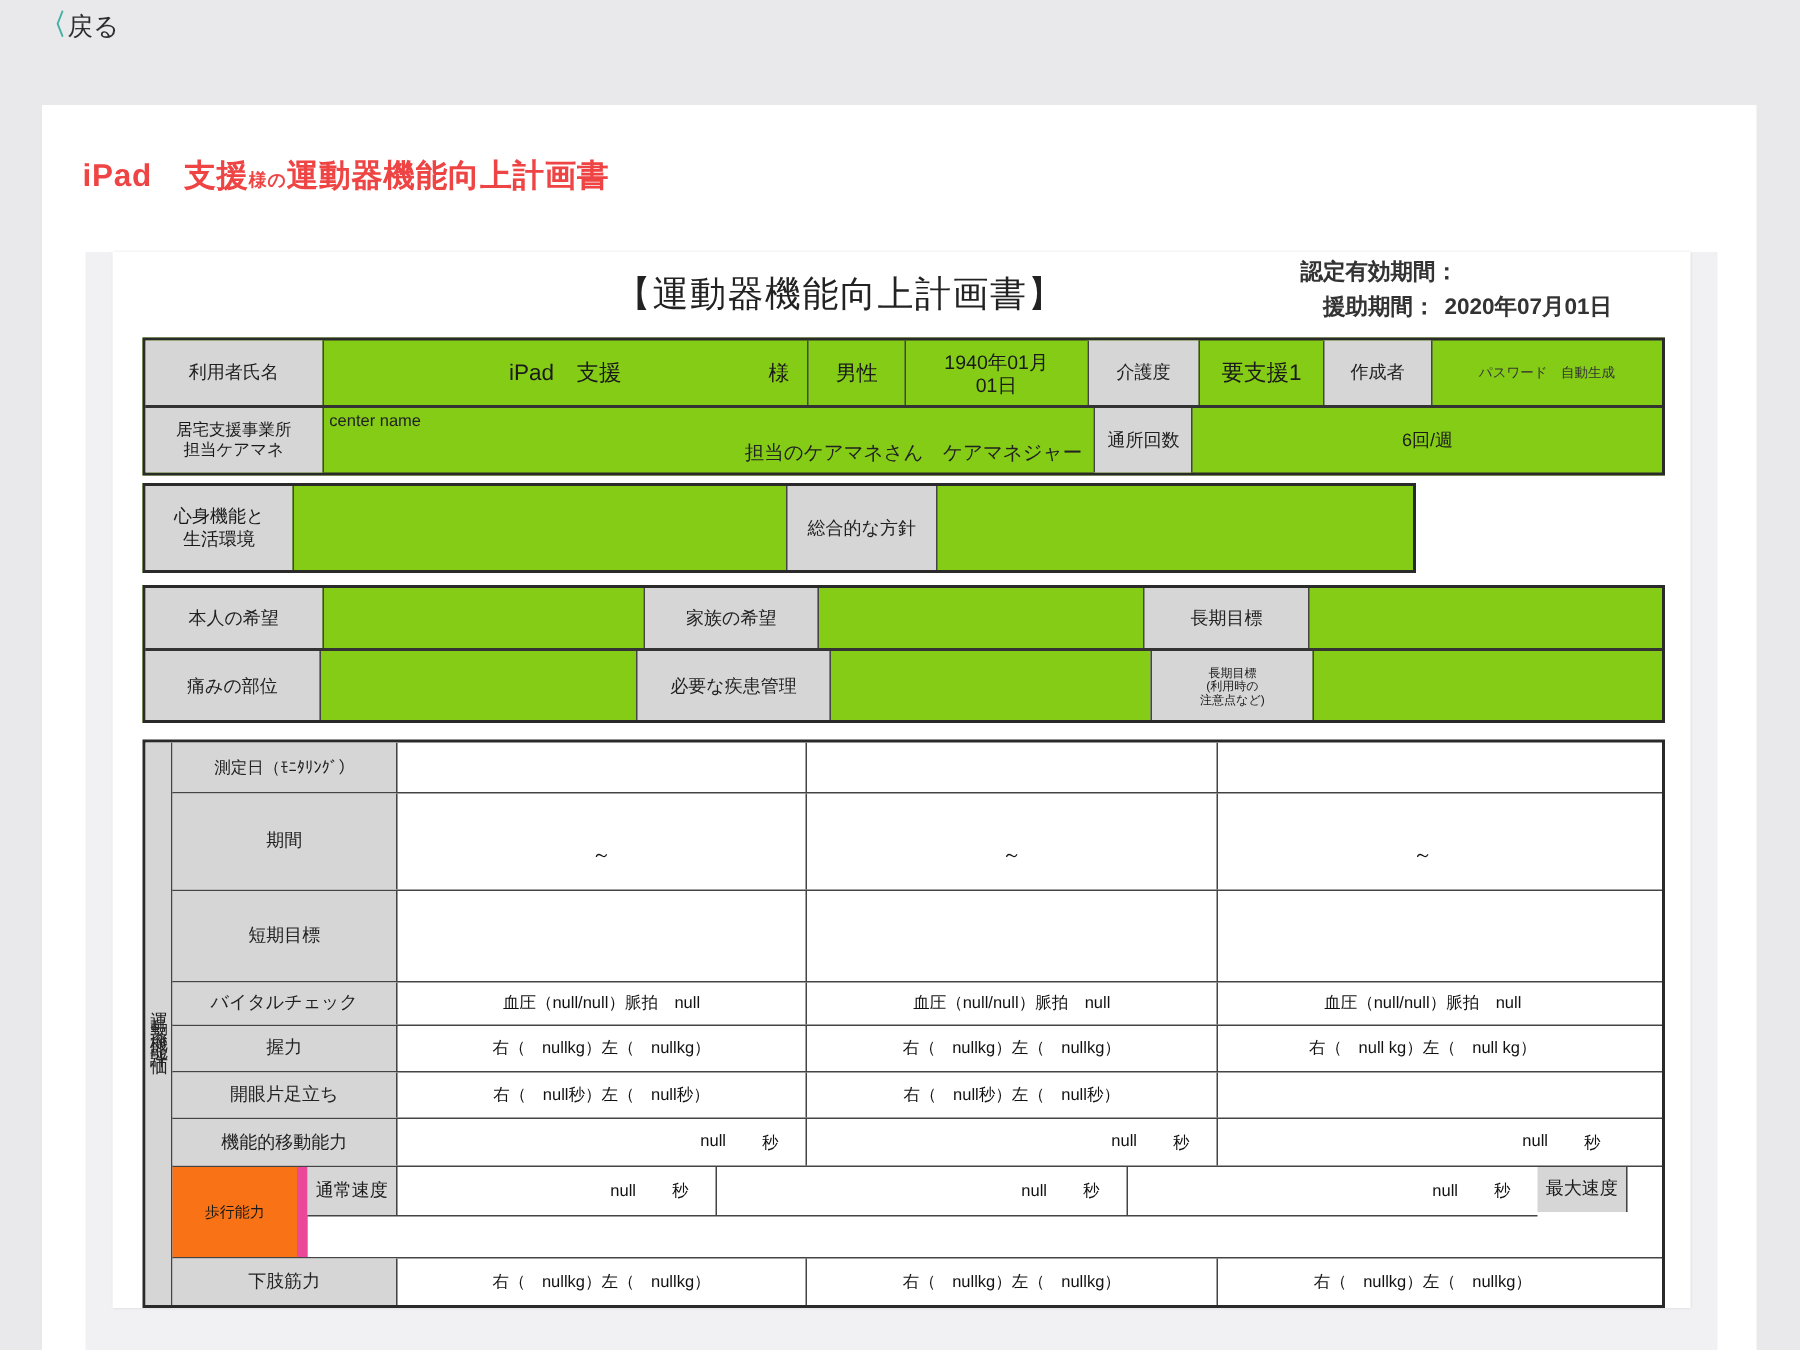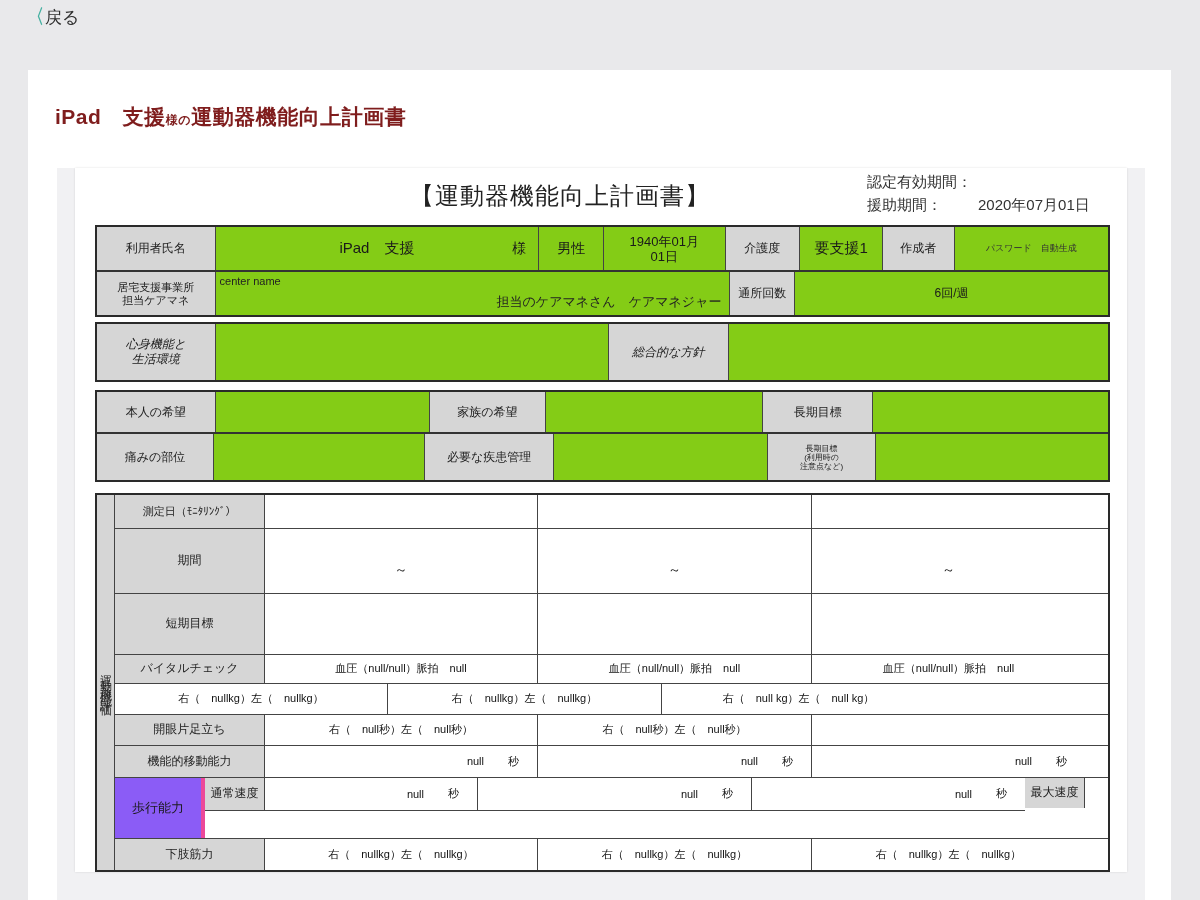--- a/index.html
+++ b/index.html
@@ -12,31 +12,31 @@
     overflow:hidden;
   }
   .abs { position:absolute; }
 
   
   .back-btn { left:28px; top:6px; font-size:17px; color:#2e2e2e; cursor:pointer; display:flex; align-items:center; gap:1px; }
   .back-chevron { color:#45b0a1; font-size:16px; font-weight:bold; transform:scaleY(1.2); }
 
   
   .card { left:28px; top:70px; width:1143px; height:830px; background:#ffffff; }
-  .page-title { left:27px; top:33px; font-size:21px; font-weight:bold; color:#7f1d1d; letter-spacing:0.5px; }
+  .page-title { left:27px; top:33px; font-size:21px; font-weight:bold; color:#ef4444; letter-spacing:0.5px; }
   .page-title .small { font-size:12px; font-weight:bold; }
 
   
   .viewer { left:29px; top:98px; width:1088px; bottom:0; background:#f1f1f3; }
   .doc-page { left:18px; top:0; width:1052px; height:704px; background:#ffffff; overflow:hidden; box-shadow:0 0 2px rgba(0,0,0,0.12); }
 
   .doc-title { left:160px; top:12px; width:650px; text-align:center; font-size:24px; color:#222; letter-spacing:1px; }
 
   .periods { right:17px; top:2px; font-size:15px; color:#333; }
-  .p-row { display:flex; justify-content:space-between; line-height:23px; }
+  .p-row { display:flex; justify-content:center; line-height:23px;font-weight:bold; }
   .p-val { width:138px; text-align:left; padding-left:6px; }
 
   
   .tbl { border:2px solid #2a2a2a; display:flex; flex-direction:column; background:#84cc16; }
   .trow { display:flex; }
   .cell { border-left:1px solid #444; display:flex; align-items:center; justify-content:center; text-align:center; overflow:hidden; }
   .cell:first-child { border-left:none; }
   .gray { background:#d6d6d6; }
   .lbl { font-size:12px; color:#222; }
 
@@ -47,21 +47,21 @@
   .name-cell { position:relative; font-size:15px; }
   .honorific { position:absolute; right:12px; top:50%; transform:translateY(-50%); font-size:14px; }
   .birth { font-size:13px; line-height:15px; }
   .pw { font-size:9px; color:#333; }
   .office-lbl { font-size:11px; line-height:13px;justify-content:center; }
   .office-cell { position:relative; }
   .office-name { position:absolute; left:4px; top:3px; font-size:11px; color:#222; }
   .office-mgr { position:absolute; right:8px; bottom:4px; font-size:13px; color:#222; }
 
   
-  .mind-tbl { left:20px; top:154px; width:1015px;font-style:italic; }
+  .mind-tbl { left:20px; top:154px; width:849px; }
   .mind-row { height:56px; }
   .two-line { line-height:15px; font-size:12px; }
   .hope-tbl { left:20px; top:222px; width:1015px; }
   .hope-r1 { height:40px; }
   .hope-r2 { height:48px; border-top:2px solid #333; }
   .notes { font-size:8px; line-height:9px; }
 
   
   .eval-tbl { left:20px; top:325px; width:1015px; height:379px; border:2px solid #2a2a2a; display:flex; background:#fff; overflow:hidden; }
   .side-cell { width:45px; background:#d6d6d6; border-right:1px solid #444; display:flex; align-items:center; justify-content:center; }
@@ -69,21 +69,21 @@
   .eval-rows { flex:1; display:flex; flex-direction:column; }
   .erow { display:flex; border-bottom:1px solid #444; }
   .erow:last-child { border-bottom:none; }
   .elbl { width:150px; background:#d6d6d6; border-right:1px solid #444; display:flex; align-items:center; justify-content:center; font-size:12px; color:#222; text-align:center; }
   .edata { width:273px; border-right:1px solid #444; display:flex; align-items:center; justify-content:center; font-size:11px; color:#111; }
   .edata.last { border-right:none; width:273px; }
   .edata.mid { width:274px; }
   .num-cell { justify-content:flex-end; gap:24px; padding-right:18px; }
   .period-cell { align-items:flex-end; padding-bottom:14px; font-size:13px; }
   .walk-block { display:flex; }
-  .walk-lbl { width:90px; background:#8b5cf6; border-right:4px solid #ec4899; display:flex; align-items:center; justify-content:center; font-size:13px; }
+  .walk-lbl { width:90px; background:#f97316; border-right:7px solid #ec4899; display:flex; align-items:center; justify-content:center; font-size:10px; }
   .walk-rows { display:flex; flex-direction:row; flex:1; }
   .wrow { display:flex; border-bottom:1px solid #444; }
   .wrow:last-child { border-bottom:none;gap:12px; }
   .sub-lbl { width:60px; background:#d6d6d6; border-right:1px solid #444; display:flex; align-items:center; justify-content:center; font-size:12px; }
 </style>
 </head>
 <body>
 
 <div class="abs back-btn">
   <span class="back-chevron">〈</span>
@@ -201,20 +201,21 @@
           </div>
 
           <div class="erow" style="height:30px">
             <div class="elbl">バイタルチェック</div>
             <div class="edata">血圧（null/null）脈拍　null</div>
             <div class="edata mid">血圧（null/null）脈拍　null</div>
             <div class="edata last">血圧（null/null）脈拍　null</div>
           </div>
 
           <div class="erow" style="height:32px">
+            <div class="elbl">握力</div>
             <div class="edata">右（　nullkg）左（　nullkg）</div>
             <div class="edata mid">右（　nullkg）左（　nullkg）</div>
             <div class="edata last">右（　null kg）左（　null kg）</div>
           </div>
 
           <div class="erow" style="height:32px">
             <div class="elbl">開眼片足立ち</div>
             <div class="edata">右（　null秒）左（　null秒）</div>
             <div class="edata mid">右（　null秒）左（　null秒）</div>
           </div>

